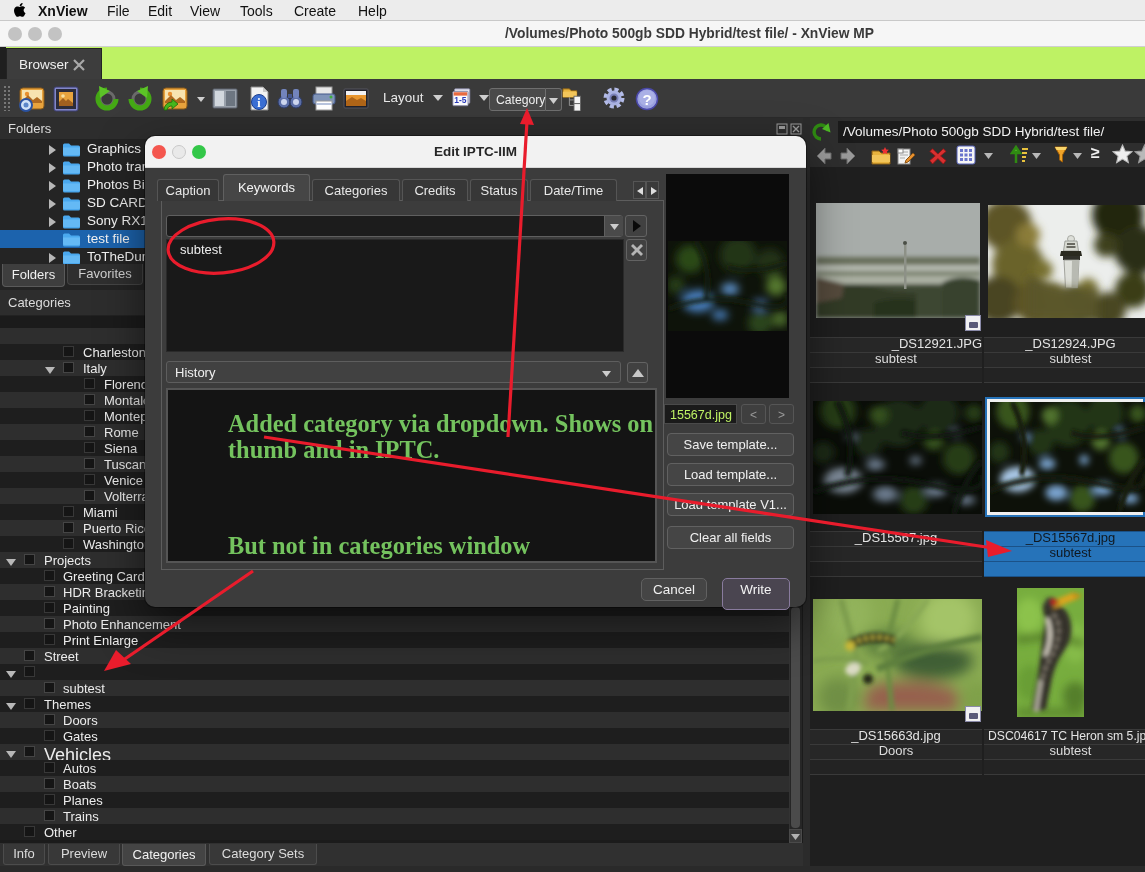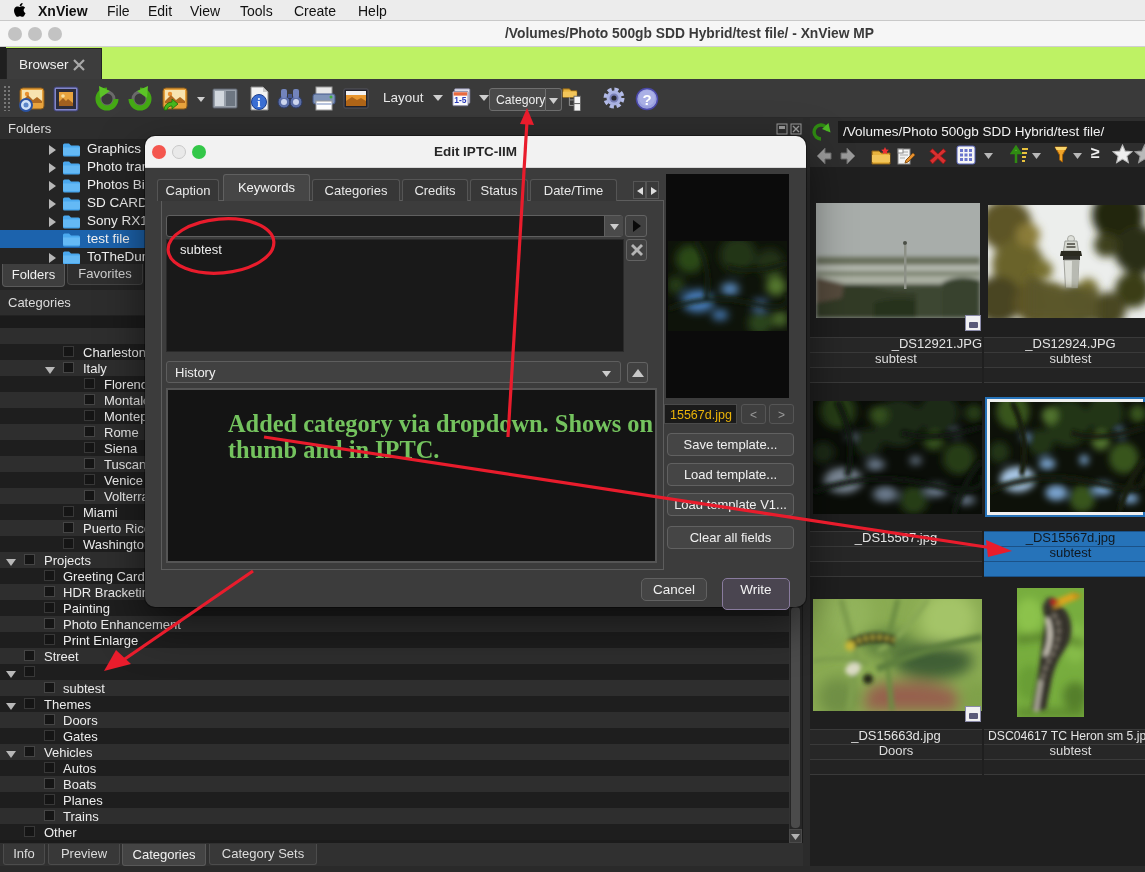--- a/index.html
+++ b/index.html
@@ -351,21 +351,21 @@
   </div>
 <div class="ab" style="left:0;top:728px;width:789px;height:16px;background:#1e1e1e;">
     <div class="ab" style="left:44px;top:2px;width:11px;height:11px;background:#151515;border:1px solid #383838;"></div>
     <span class="ab txt" style="left:63px;top:1px;font-size:13px;color:#ececec;">Gates</span>
   </div>
 <div class="ab" style="left:0;top:744px;width:789px;height:16px;background:#2e2e2e;">
     <svg class="ab" style="left:6px;top:6px" width="10" height="8">
       <path d="M0 1 L10 1 L5 8z" fill="#b8b8b8"></path>
     </svg>
     <div class="ab" style="left:24px;top:2px;width:11px;height:11px;background:#151515;border:1px solid #454545;"></div>
-    <span class="ab txt" style="left:44px;top:1px;font-size:13px;color:#ececec;">Vehicles</span>
+    <span class="ab txt" style="left:44px;top:1px;font-size:18px;color:#ececec;">Vehicles</span>
   </div>
 <div class="ab" style="left:0;top:760px;width:789px;height:32px;background:#1e1e1e;">
     <div class="ab" style="left:44px;top:2px;width:11px;height:11px;background:#151515;border:1px solid #383838;"></div>
     <span class="ab txt" style="left:63px;top:1px;font-size:13px;color:#ececec;">Autos</span>
   </div>
 <div class="ab" style="left:0;top:776px;width:789px;height:16px;background:#2e2e2e;">
     <div class="ab" style="left:44px;top:2px;width:11px;height:11px;background:#151515;border:1px solid #454545;"></div>
     <span class="ab txt" style="left:63px;top:1px;font-size:13px;color:#ececec;">Boats</span>
   </div>
 <div class="ab" style="left:0;top:792px;width:789px;height:16px;background:#1e1e1e;">
@@ -730,20 +730,21 @@
  </div>
  <div class="ab" style="left:482px;top:226px;width:21px;height:21px;background:#414141;border:1px solid #636363;border-radius:3px;">
       <svg class="ab" style="left:4px;top:6px" width="12" height="9">
         <path d="M6 0 L12 8 L0 8z" fill="#c8c8c8"></path>
       </svg>
     </div>
 
  <div class="ab" style="left:21px;top:252px;width:491px;height:175px;background:#141414;border:2px solid #555;">
   <div class="ab txt" style="left:60px;top:20px;font-family:'Liberation Serif',serif;font-weight:bold;font-size:24.4px;color:#74c35e;">Added category via dropdown. Shows on</div>
   <div class="ab txt" style="left:60px;top:46px;font-family:'Liberation Serif',serif;font-weight:bold;font-size:24.4px;color:#74c35e;">thumb and in IPTC.</div>
+  <div class="ab txt" style="left:60px;top:142px;font-family:'Liberation Serif',serif;font-weight:bold;font-size:24.4px;color:#74c35e;">But not in categories window</div>
  </div>
 
  <div class="ab" style="left:521px;top:38px;width:123px;height:224px;background:#0b0b0b;"></div>
  <svg class="ab" style="left:523px;top:105px" width="119" height="90" viewBox="0 0 119 90" preserveAspectRatio="none">
   <rect width="119" height="90" fill="#0e130a"></rect>
   <g filter="url(#b4)">
   <ellipse cx="30" cy="60" rx="16" ry="11" fill="#4a80c0"></ellipse>
         <ellipse cx="62" cy="48" rx="9" ry="6" fill="#5d92cc"></ellipse>
   <ellipse cx="92" cy="64" rx="8" ry="6" fill="#44689a"></ellipse>
         <ellipse cx="52" cy="74" rx="8" ry="5" fill="#4a80c0"></ellipse>
@@ -755,21 +756,21 @@
         <circle cx="92" cy="82" r="12" fill="#2c451a"></circle>
   <circle cx="8" cy="44" r="9" fill="#263c18"></circle>
   </g>
   <g stroke="#131a0c" stroke-width="4.5" fill="none" filter="url(#b2)">
         <path d="M0 68 Q40 52 82 62 T119 54"></path>
         <path d="M28 0 Q44 28 38 58"></path>
         <path d="M119 22 Q84 34 60 26"></path>
       </g>
  </svg>
  <div class="ab" style="left:519px;top:268px;width:73px;height:20px;background:#1a1a1a;border:1px solid #4a4a4a;">
-      <span class="ab txt" style="left:5px;top:3px;font-size:12.5px;color:#eab308;">15567d.jpg</span>
+      <span class="ab txt" style="left:5px;top:3px;font-size:12.5px;color:#bef264;">15567d.jpg</span>
     </div>
  <div class="ab" style="left:596px;top:268px;width:25px;height:20px;background:#3f3f3f;border:1px solid #565656;border-radius:3px;text-align:center;"><span style="font-size:12px;color:#9a9a9a;line-height:18px;">&lt;</span></div>
  <div class="ab" style="left:624px;top:268px;width:25px;height:20px;background:#3f3f3f;border:1px solid #565656;border-radius:3px;text-align:center;"><span style="font-size:12px;color:#9a9a9a;line-height:18px;">&gt;</span></div>
  <div class="ab" style="left:522px;top:297px;width:127px;height:23px;background:#454545;border:1px solid #616161;border-radius:4px;text-align:center;"><span style="font-size:13px;color:#f0f0f0;line-height:21px;">Save template...</span></div>
  <div class="ab" style="left:522px;top:327px;width:127px;height:23px;background:#454545;border:1px solid #616161;border-radius:4px;text-align:center;"><span style="font-size:13px;color:#f0f0f0;line-height:21px;">Load template...</span></div>
  <div class="ab" style="left:522px;top:357px;width:127px;height:23px;background:#454545;border:1px solid #616161;border-radius:4px;text-align:center;"><span style="font-size:13px;color:#f0f0f0;line-height:21px;">Load template V1...</span></div>
  <div class="ab" style="left:522px;top:390px;width:127px;height:23px;background:#454545;border:1px solid #616161;border-radius:4px;text-align:center;"><span style="font-size:13px;color:#f0f0f0;line-height:21px;">Clear all fields</span></div>
 
  <div class="ab" style="left:496px;top:442px;width:66px;height:23px;background:#454545;border:1px solid #616161;border-radius:5px;text-align:center;"><span style="font-size:13.5px;color:#f0f0f0;line-height:21px;">Cancel</span></div>
  <div class="ab" style="left:577px;top:442px;width:68px;height:32px;background:#4a4550;border:1px solid #897b9e;border-radius:5px;text-align:center;"><span style="font-size:13.5px;color:#f4f4f4;line-height:21px;">Write</span></div>

